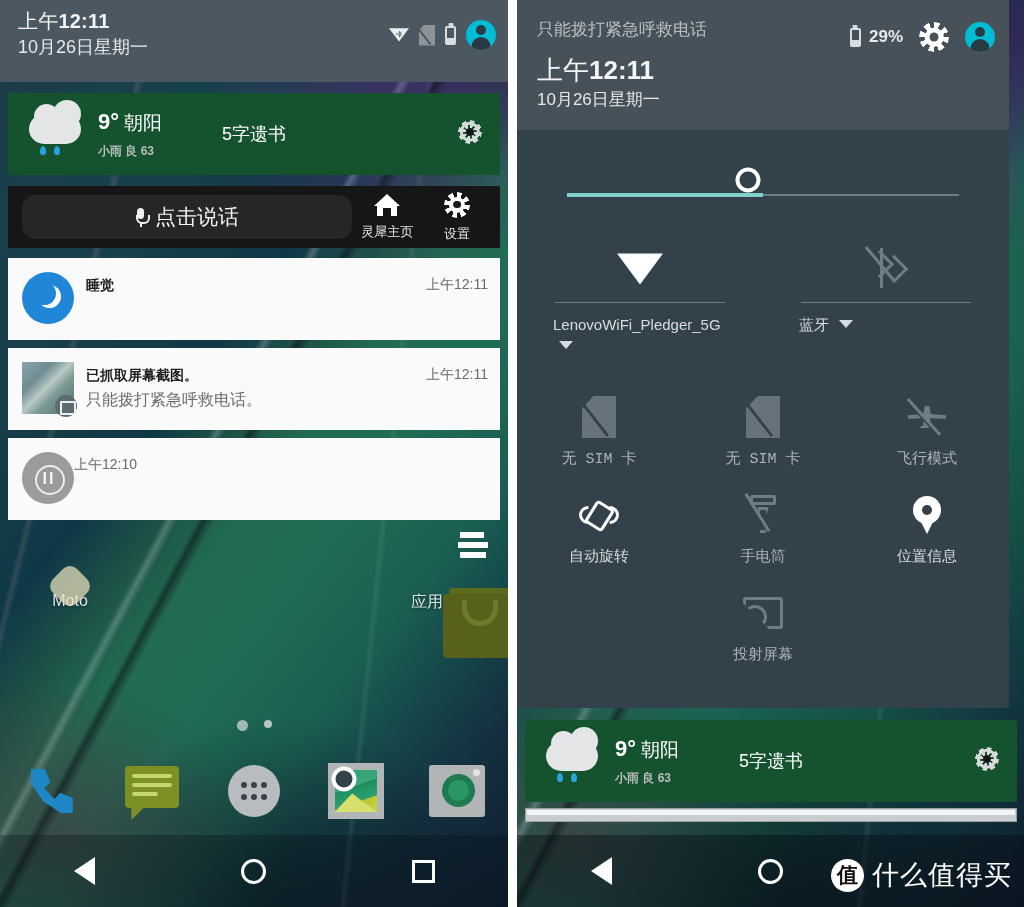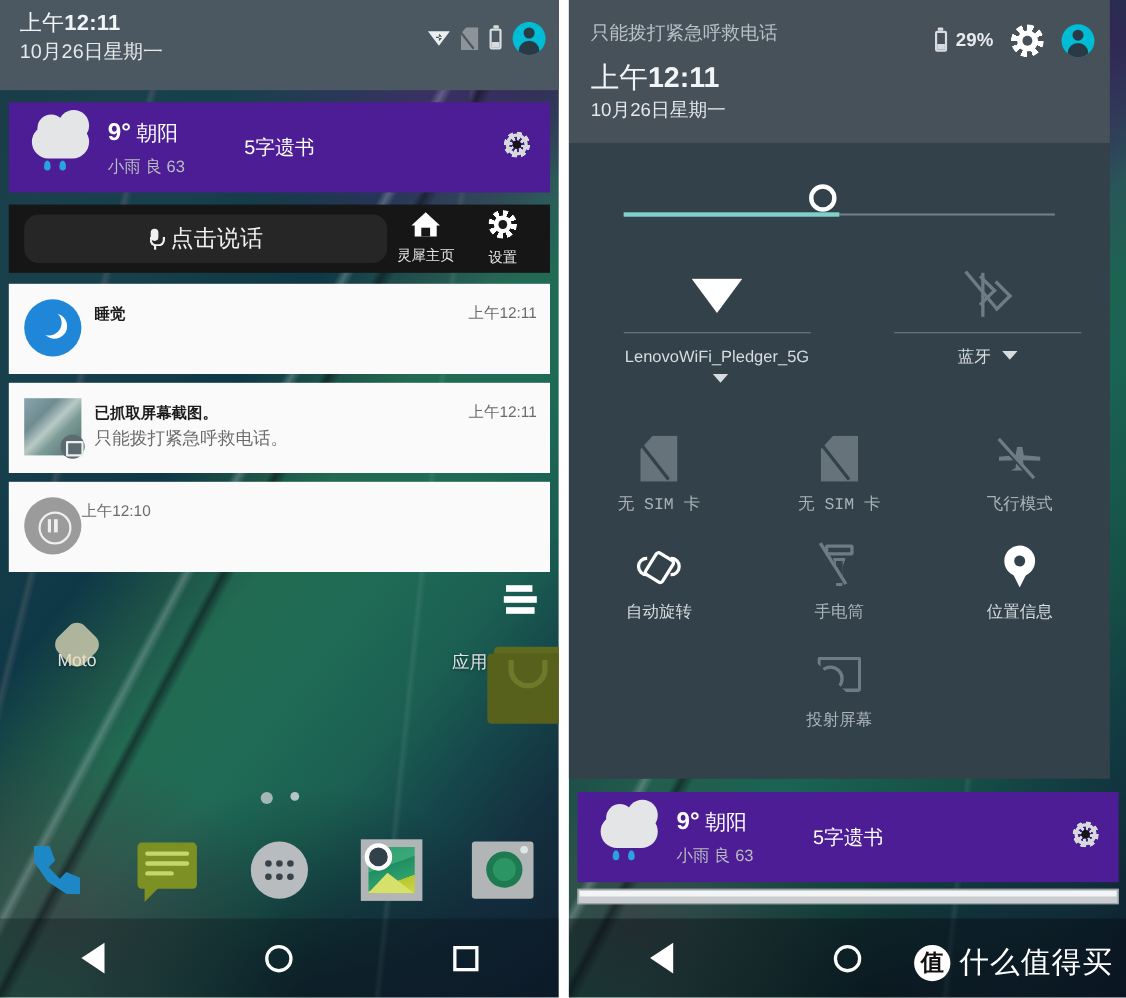--- a/index.html
+++ b/index.html
@@ -82,33 +82,33 @@
   .nosim i{position:absolute;inset:0;background:#8d9499;clip-path:polygon(32% 0,100% 0,100% 100%,0 100%,0 28%);}
   .nosim::after{content:"";position:absolute;left:-3px;top:-1px;width:25px;height:2px;background:#4b5861;transform:rotate(52deg);transform-origin:left top;}
 
   .wifi-arrows { width:20px; height:17px; position:relative; }
   .wifi-arrows i{position:absolute;left:0;top:0;width:20px;height:15px;background:#eceff0;clip-path:polygon(0 12%,100% 12%,50% 100%);}
   .wifi-arrows::after{content:"";position:absolute;left:7px;top:4px;width:6px;height:7px;background:#4b5861;
      clip-path:polygon(50% 0,100% 42%,0 42%,0 58%,100% 58%,50% 100%);}
 
   
   .weather-card {
-    background:#4c1d95; color:#fff; display:flex; align-items:center; position:relative;
+    background:#14532d; color:#fff; display:flex; align-items:center; position:relative;
   }
   #l-weather { position:absolute; left:8px; top:93px; width:492px; height:82px; }
   .wx-icon { width:58px; height:46px; position:relative; margin-left:18px; flex:0 0 auto; }
   .wx-icon .cloud{position:absolute;left:3px;top:3px;width:52px;height:30px;background:#e3e5e6;border-radius:16px;}
   .wx-icon .cloud::before{content:"";position:absolute;left:5px;top:-10px;width:25px;height:25px;border-radius:50%;background:#e3e5e6;}
   .wx-icon .cloud::after{content:"";position:absolute;left:24px;top:-14px;width:28px;height:28px;border-radius:50%;background:#e3e5e6;}
   .wx-icon .d1,.wx-icon .d2{position:absolute;bottom:2px;width:6px;height:9px;background:#29a3e0;border-radius:50% 50% 50% 50%/60% 60% 40% 40%;}
   .wx-icon .d1{left:14px;} .wx-icon .d2{left:28px;}
   .wx-main { margin-left:14px; }
   .wx-temp { font-size:22px; font-weight:700; line-height:25px; }
   .wx-temp span.city{ font-size:19px; font-weight:400; margin-left:5px; }
-  .wx-sub { font-size:15px; color:#b9bdbf; margin-top:8px; }
+  .wx-sub { font-size:12px; color:#b9bdbf; margin-top:8px;font-weight:bold; }
   .wx-title { position:absolute; left:0; right:0; text-align:center; font-size:18px; color:#fff; }
   .wx-gear { position:absolute; right:18px; top:50%; transform:translateY(-50%); }
 
   .gear { width:24px; height:24px; position:relative; display:inline-block; }
   .gear::before{
     content:""; position:absolute; inset:0; border-radius:50%;
     background:
       conic-gradient(from 0deg, currentColor 0 7%, transparent 7% 12.5%, currentColor 12.5% 19.5%, transparent 19.5% 25%,
       currentColor 25% 32%, transparent 32% 37.5%, currentColor 37.5% 44.5%, transparent 44.5% 50%,
       currentColor 50% 57%, transparent 57% 62.5%, currentColor 62.5% 69.5%, transparent 69.5% 75%,
@@ -265,21 +265,21 @@
     background:
       conic-gradient(from 0deg, currentColor 0 7%, transparent 7% 12.5%, currentColor 12.5% 19.5%, transparent 19.5% 25%,
       currentColor 25% 32%, transparent 32% 37.5%, currentColor 37.5% 44.5%, transparent 44.5% 50%,
       currentColor 50% 57%, transparent 57% 62.5%, currentColor 62.5% 69.5%, transparent 69.5% 75%,
       currentColor 75% 82%, transparent 82% 87.5%, currentColor 87.5% 94.5%, transparent 94.5% 100%);
   }
   .sun::after{ content:""; position:absolute; left:50%; top:50%; transform:translate(-50%,-50%);
       width:17px;height:17px;border-radius:50%;border:4px solid currentColor; background:#33414a; }
 
   .qs-dual{ position:absolute; top:110px; left:0; width:492px; display:flex; }
-  .qs-dual .col{ flex:1 1 0; text-align:center; position:relative; padding-bottom:4px;padding-left:15px; }
+  .qs-dual .col{ flex:1 1 0; text-align:left; position:relative; padding-bottom:4px; }
   .qs-dual .glyph{ height:56px; display:flex; align-items:center; justify-content:center; }
   .qs-dual .rule{ width:170px; height:1px; background:#6f7e88; margin:6px auto 0; }
   .qs-dual .cap{ font-size:15px; color:#d6dcdf; margin-top:11px; line-height:21px; padding:0 36px; }
   .qs-dual .cap .caret{ display:inline-block; margin-left:6px; width:0;height:0;
       border-left:7px solid transparent;border-right:7px solid transparent;border-top:8px solid #d6dcdf; vertical-align:2px;}
 
   .wifi-full{ width:46px; height:33px; position:relative; }
   .wifi-full i{ position:absolute; left:0; top:0; width:46px; height:33px; background:#fff;
       clip-path:polygon(0 6%,100% 6%,50% 100%); }
   .bt{ width:30px; height:40px; position:relative; color:#6d7c85; }

